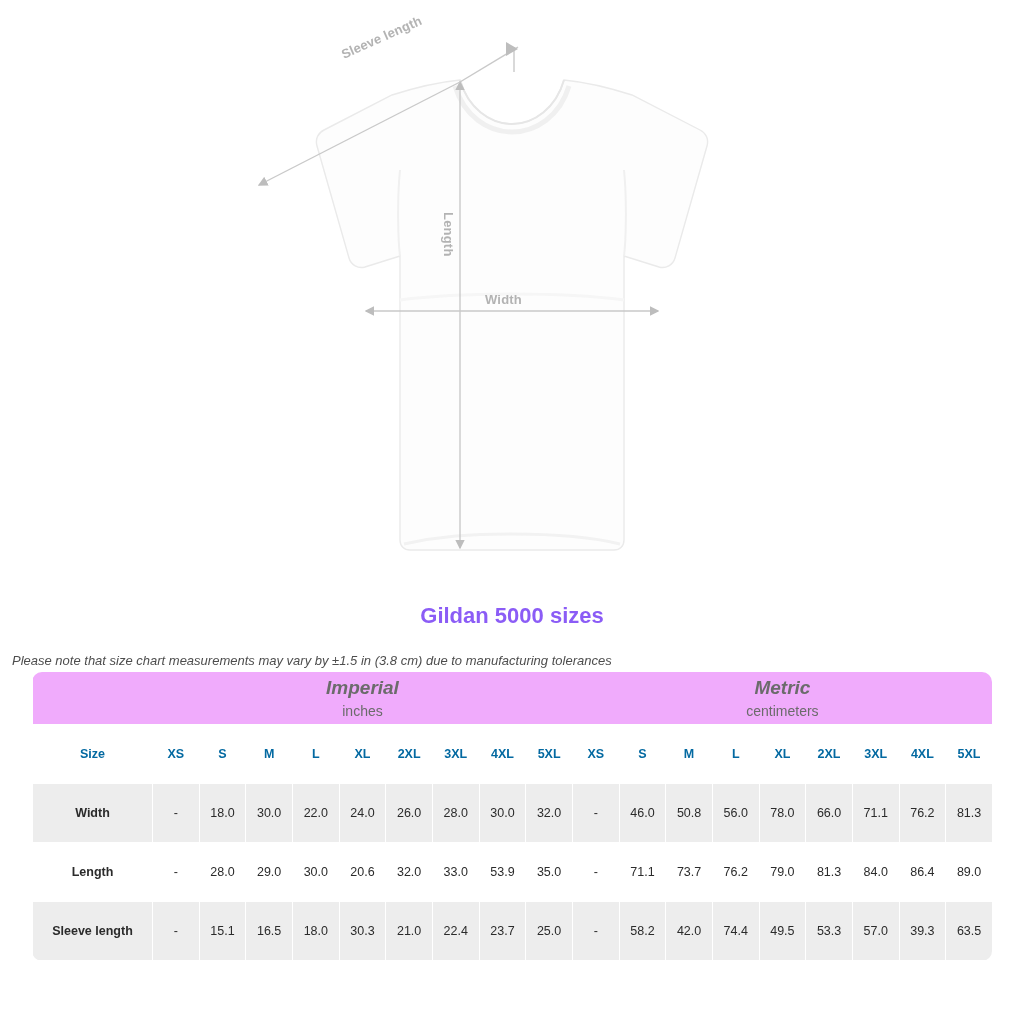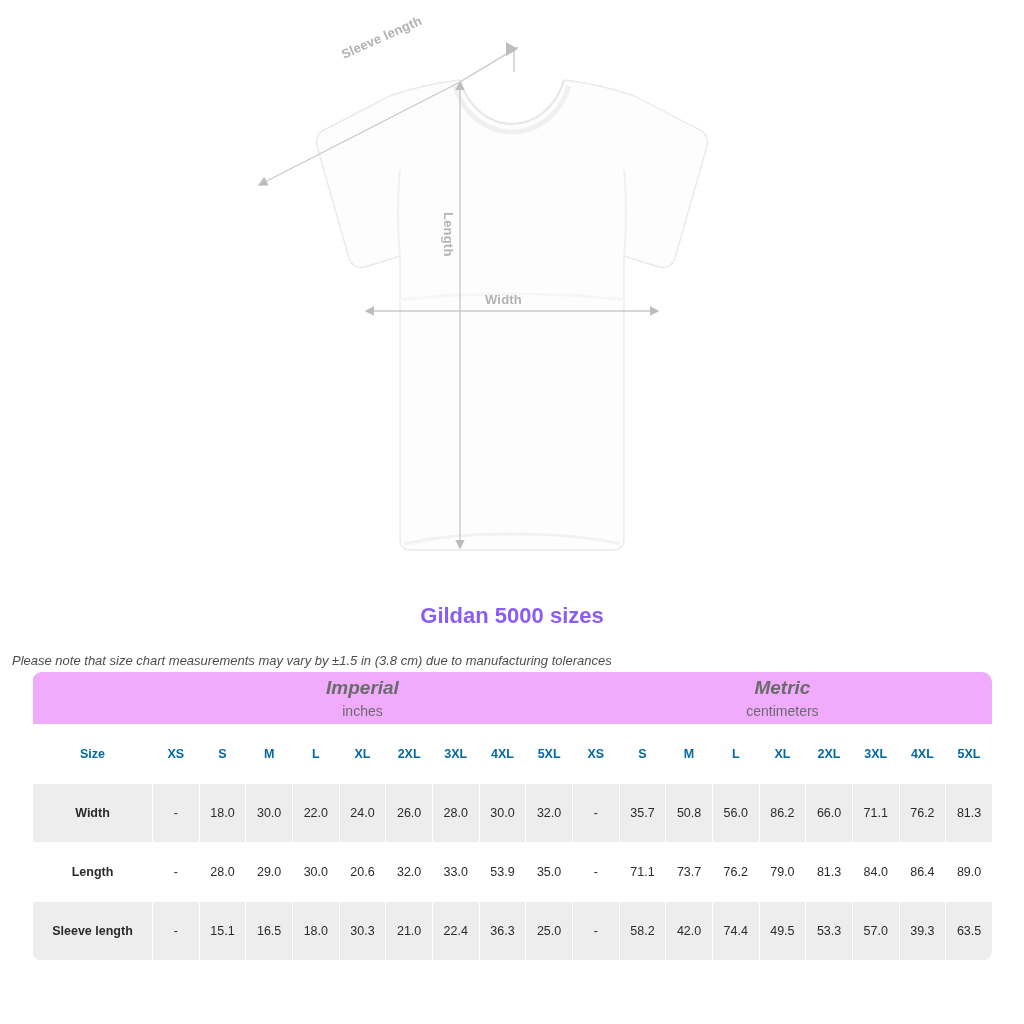--- a/index.html
+++ b/index.html
@@ -269,24 +269,24 @@
           <td>-</td>
           <td>18.0</td>
           <td>30.0</td>
           <td>22.0</td>
           <td>24.0</td>
           <td>26.0</td>
           <td>28.0</td>
           <td>30.0</td>
           <td>32.0</td>
           <td>-</td>
-          <td>35.7</td>
+          <td>46.0</td>
           <td>50.8</td>
           <td>56.0</td>
-          <td>86.2</td>
+          <td>78.0</td>
           <td>66.0</td>
           <td>71.1</td>
           <td>76.2</td>
           <td>81.3</td>
         </tr>
 
         <tr class="data-row plain">
           <td class="rowlabel">Length</td>
           <td>-</td>
           <td>28.0</td>
@@ -310,21 +310,21 @@
 
         <tr class="data-row shade">
           <td class="rowlabel">Sleeve length</td>
           <td>-</td>
           <td>15.1</td>
           <td>16.5</td>
           <td>18.0</td>
           <td>30.3</td>
           <td>21.0</td>
           <td>22.4</td>
-          <td>36.3</td>
+          <td>23.7</td>
           <td>25.0</td>
           <td>-</td>
           <td>58.2</td>
           <td>42.0</td>
           <td>74.4</td>
           <td>49.5</td>
           <td>53.3</td>
           <td>57.0</td>
           <td>39.3</td>
           <td>63.5</td>

